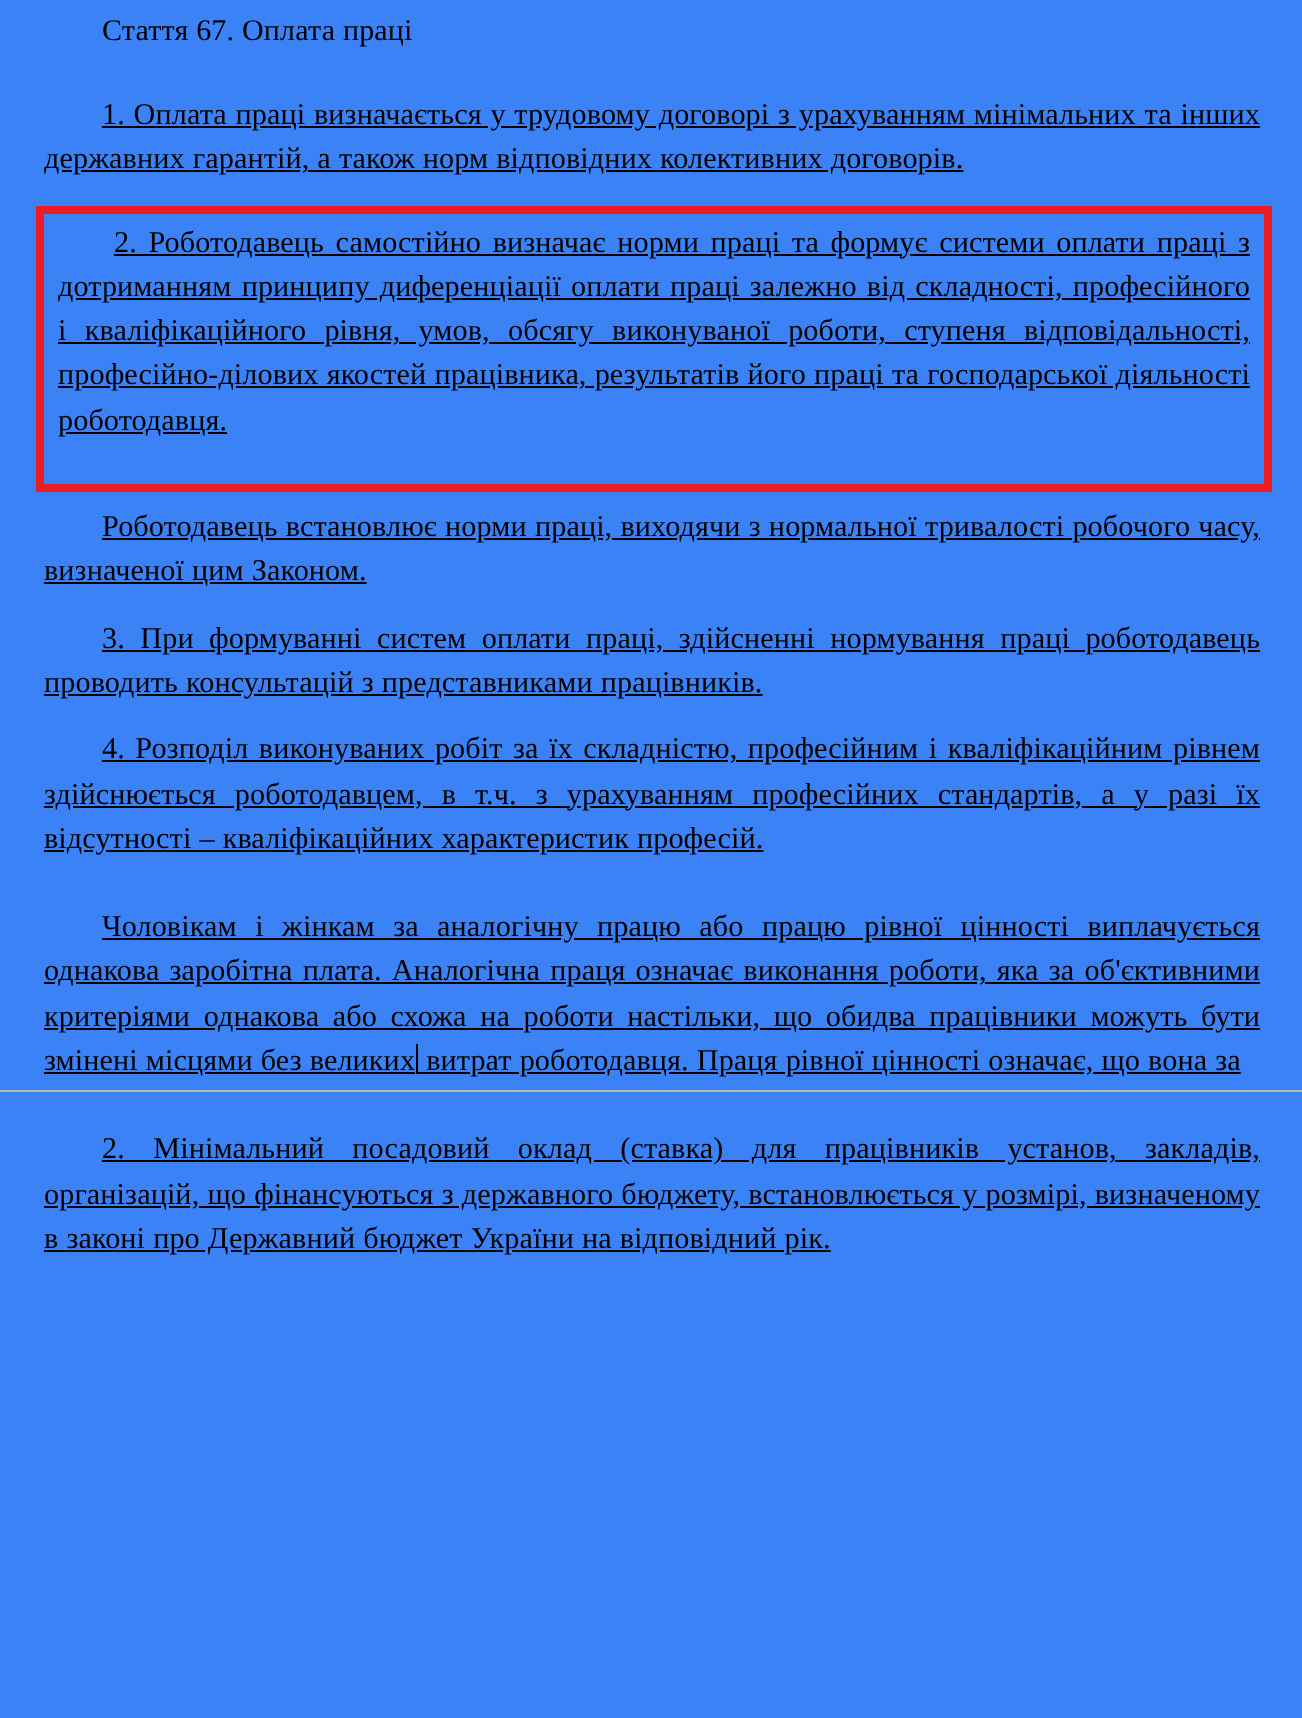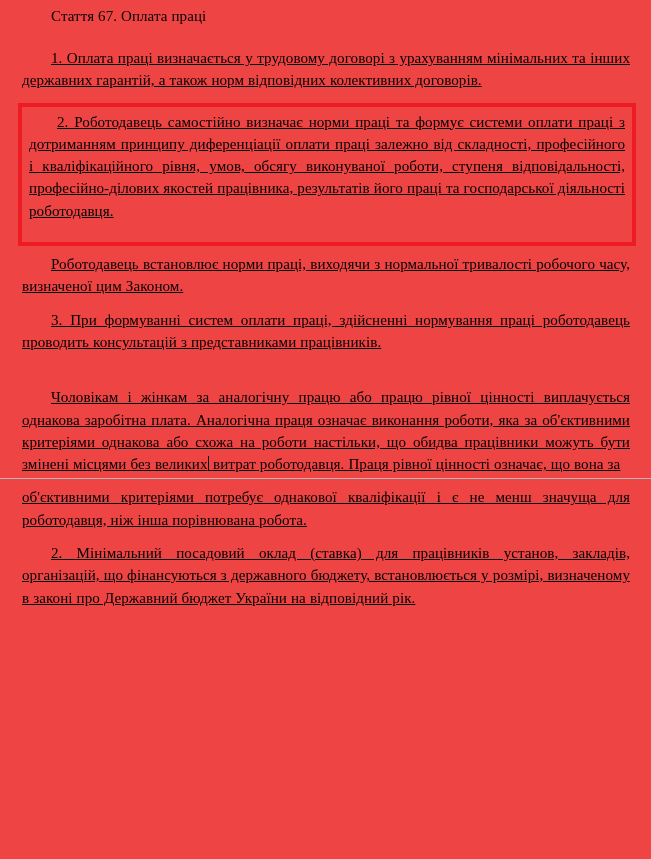--- a/index.html
+++ b/index.html
@@ -13,21 +13,21 @@
     height: 859px;
     overflow: hidden;
     font-family: "Liberation Serif", "DejaVu Serif", serif;
     color: #000000;
   }
 
   #document-page {
     position: relative;
     width: 651px;
     height: 859px;
-    background: #ef4444;
+    background: #3b82f6;
     box-sizing: border-box;
   }
 
   .doc-title {
     font-size: 15px;
     line-height: 20px;
     margin: 0;
     padding: 6px 22px 0 51px;
     font-weight: normal;
     text-align: left;
@@ -109,35 +109,35 @@
   <div class="gap-sm"></div>
 
   <p class="para">Роботодавець встановлює норми праці, виходячи з нормальної тривалості робочого часу, визначеної цим Законом.</p>
 
   <div class="gap-md"></div>
 
   <p class="para">3. При формуванні систем оплати праці, здійсненні нормування праці роботодавець проводить консультацій з представниками працівників.</p>
 
   <div class="gap-md"></div>
 
+  <p class="para">4. Розподіл виконуваних робіт за їх складністю, професійним і кваліфікаційним рівнем здійснюється роботодавцем, в т.ч. з урахуванням професійних стандартів, а у разі їх відсутності – кваліфікаційних характеристик професій.</p>
 
   <div class="gap-md"></div>
 
 
   <div class="gap-md"></div>
 
   <p class="para"><span>Чоловікам і жінкам за аналогічну працю або працю рівної цінності виплачується однакова заробітна плата. Аналогічна праця означає виконання роботи, яка за об'єктивними критеріями однакова або схожа на роботи настільки, що обидва працівники можуть бути змінені місцями без великих</span><span class="caret"></span><span> витрат роботодавця. Праця рівної цінності означає, що вона за</span></p>
 
   <div class="gap-xs"></div>
 
   <hr class="page-separator" style="border-top-color: rgb(184, 184, 184);">
 
   <div class="gap-sm"></div>
 
-  <p class="para no-indent">об'єктивними критеріями потребує однакової кваліфікації і є не менш значуща для роботодавця, ніж інша порівнювана робота.</p>
 
   <div class="gap-md"></div>
 
   <p class="para">2. Мінімальний посадовий оклад (ставка) для працівників установ, закладів, організацій, що фінансуються з державного бюджету, встановлюється у розмірі, визначеному в законі про Державний бюджет України на відповідний рік.</p>
 
   <div class="gap-md"></div>
 
 
 </div>
 

